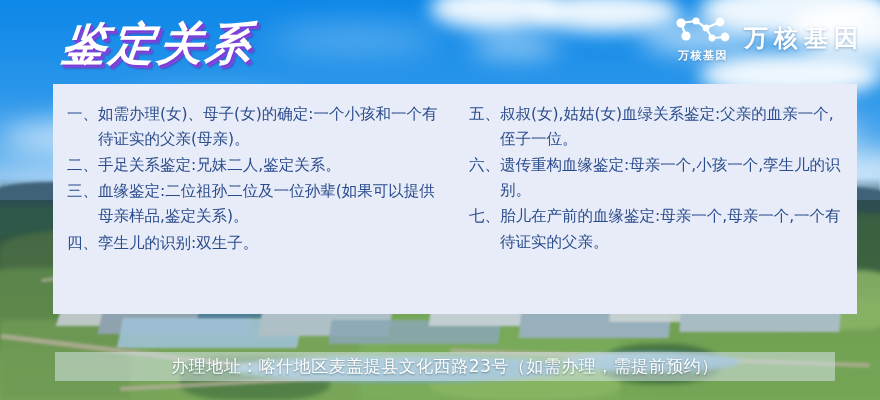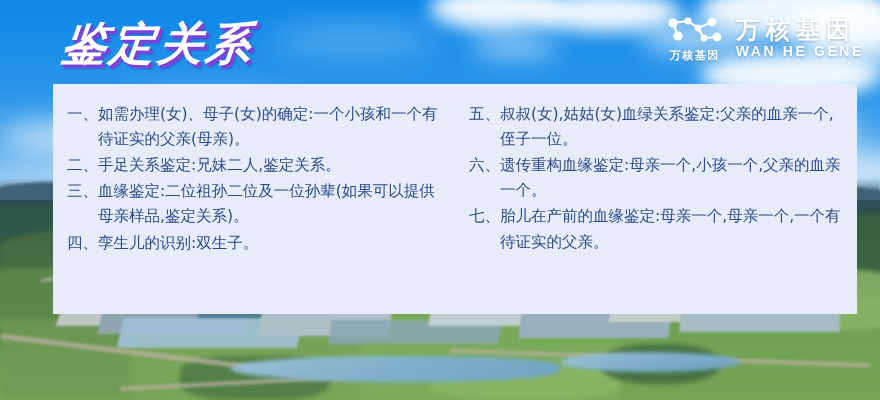--- a/index.html
+++ b/index.html
@@ -265,21 +265,20 @@
           <circle cx="48" cy="8" r="4.4"></circle>
           <circle cx="40" cy="24" r="3.4"></circle>
           <circle cx="53" cy="23" r="4.4"></circle>
           <circle cx="14" cy="22" r="4.6"></circle>
         </g>
       </svg>
       <div class="mark-cn">万核基因</div>
     </div>
     <div class="brand-text">
       <div class="brand-cn">万核基因</div>
-      <div class="brand-en">WAN HE GENE</div>
     </div>
   </div>
 
   <div class="panel">
 
     <div class="col left">
       <div class="item">
         <span class="item-num">一、</span>
         <span class="item-body">如需办理(女)、母子(女)的确定:一个小孩和一个有待证实的父亲(母亲)。</span>
       </div>
@@ -297,24 +296,27 @@
       </div>
     </div>
 
     <div class="col right">
       <div class="item">
         <span class="item-num">五、</span>
         <span class="item-body">叔叔(女),姑姑(女)血绿关系鉴定:父亲的血亲一个,侄子一位。</span>
       </div>
       <div class="item">
         <span class="item-num">六、</span>
-        <span class="item-body">遗传重构血缘鉴定:母亲一个,小孩一个,父亲的血亲一个。</span>
+        <span class="item-body">遗传重构血缘鉴定:母亲一个,小孩一个,孪生儿的识别。</span>
       </div>
       <div class="item">
         <span class="item-num">七、</span>
         <span class="item-body">胎儿在产前的血缘鉴定:母亲一个,母亲一个,一个有待证实的父亲。</span>
       </div>
     </div>
 
   </div>
 
+  <div class="footer">
+    <div class="footer-text">办理地址：喀什地区麦盖提县文化西路23号（如需办理，需提前预约）</div>
+  </div>
 
 </div>
 
 </body></html>

